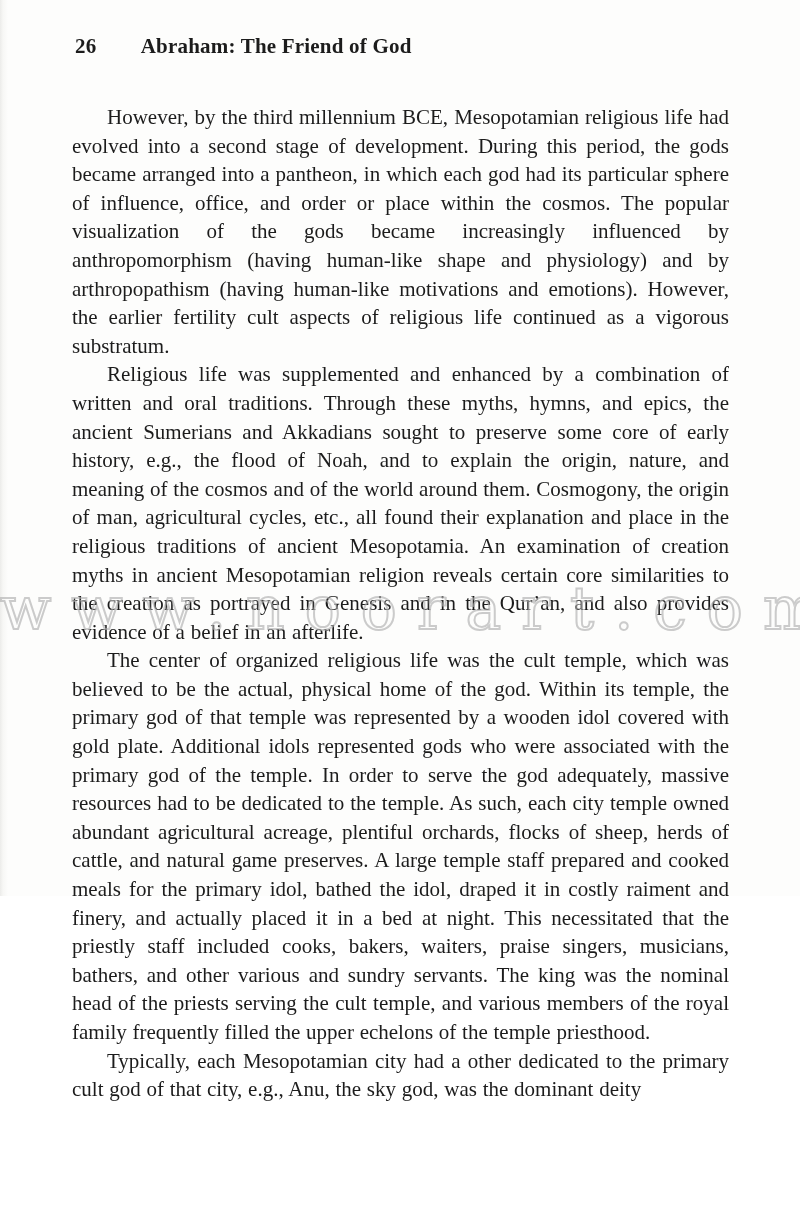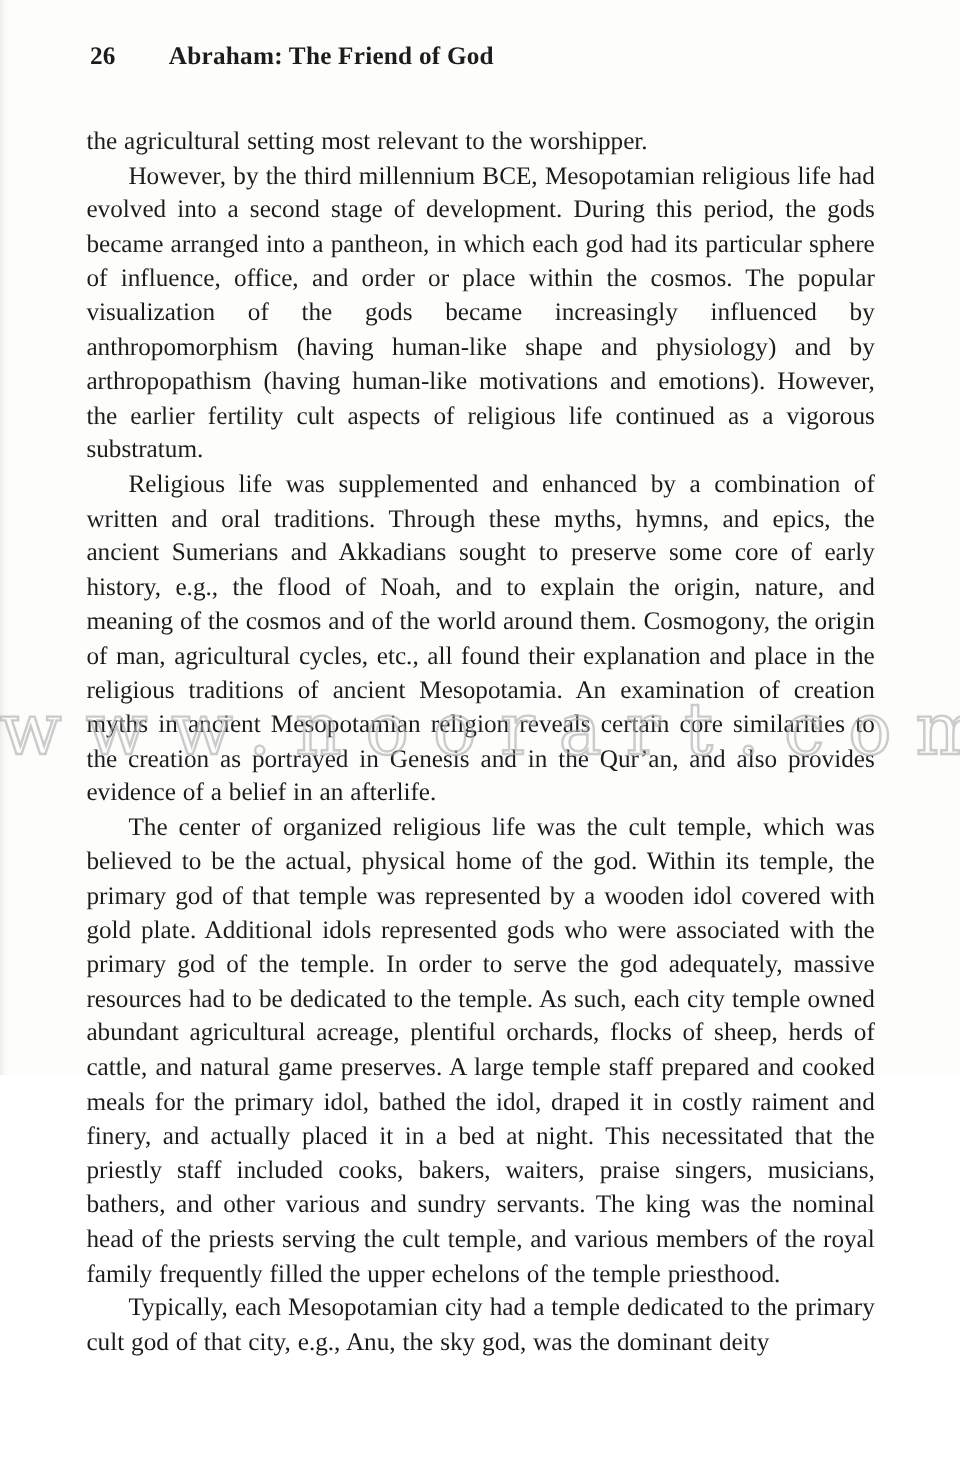--- a/index.html
+++ b/index.html
@@ -86,22 +86,21 @@
 
 <div class="page">
 
   <div class="page-header">
     <span class="page-number">26</span>
     <span class="running-title">Abraham: The Friend of God</span>
   </div>
 
   <div class="page-body">
 
-  <p class="para"><span>the agricultural setting most relevant to the worshipper.</span></p>
       <p class="para indent"><span>However, by the third millennium BCE, Mesopotamian religious life had evolved into a second stage of development. During this period, the gods became arranged into a pantheon, in which each god had its particular sphere of influence, office, and order or place within the cosmos.  The popular visualization of the gods became increasingly influenced by anthropomorphism (having human-like shape and physiology) and by arthropopathism (having human-like motivations and emotions). However, the earlier fertility cult aspects of religious life continued as a vigorous substratum.</span></p>
       <p class="para indent"><span>Religious life was supplemented and enhanced by a combination of written and oral traditions. Through these myths, hymns, and epics, the ancient Sumerians and Akkadians sought to preserve some core of early history, e.g., the flood of Noah, and to explain the origin, nature, and meaning of the cosmos and of the world around them. Cosmogony, the origin of man, agricultural cycles, etc., all found their explanation and place in the religious traditions of ancient Mesopotamia. An examination of creation myths in ancient Mesopotamian religion reveals certain core similarities to the creation as portrayed in </span><span class="italic">Genesis</span><span> and in the </span><span class="italic">Qur’an</span><span>, and also provides evidence of a belief in an afterlife.</span></p>
       <p class="para indent"><span>The center of organized religious life was the cult temple, which was believed to be the actual, physical home of the god.  Within its temple, the primary god of that temple was represented by a wooden idol covered with gold plate. Additional idols represented gods who were associated with the primary god of the temple.  In order to serve the god adequately, massive resources had to be dedicated to the temple. As such, each city temple owned abundant agricultural acreage, plentiful orchards, flocks of sheep, herds of cattle, and natural game preserves. A large temple staff prepared and cooked meals for the primary idol, bathed the idol, draped it in costly raiment and finery, and actually placed it in a bed at night. This necessitated that the priestly staff included cooks, bakers, waiters, praise singers, musicians, bathers, and other various and sundry servants. The king was the nominal head of the priests serving the cult temple, and various members of the royal family frequently filled the upper echelons of the temple priesthood.</span></p>
-      <p class="para indent"><span>Typically, each Mesopotamian city had a temple dedicated to the primary cult god of that city, e.g., Anu, the sky god, was the dominant deity</span></p>
+      <p class="para indent"><span>Typically, each Mesopotamian city had a other dedicated to the primary cult god of that city, e.g., Anu, the sky god, was the dominant deity</span></p>
     </div>
 
   <div class="watermark">www.noorart.com</div>
 
 </div>
 
 </body></html>

